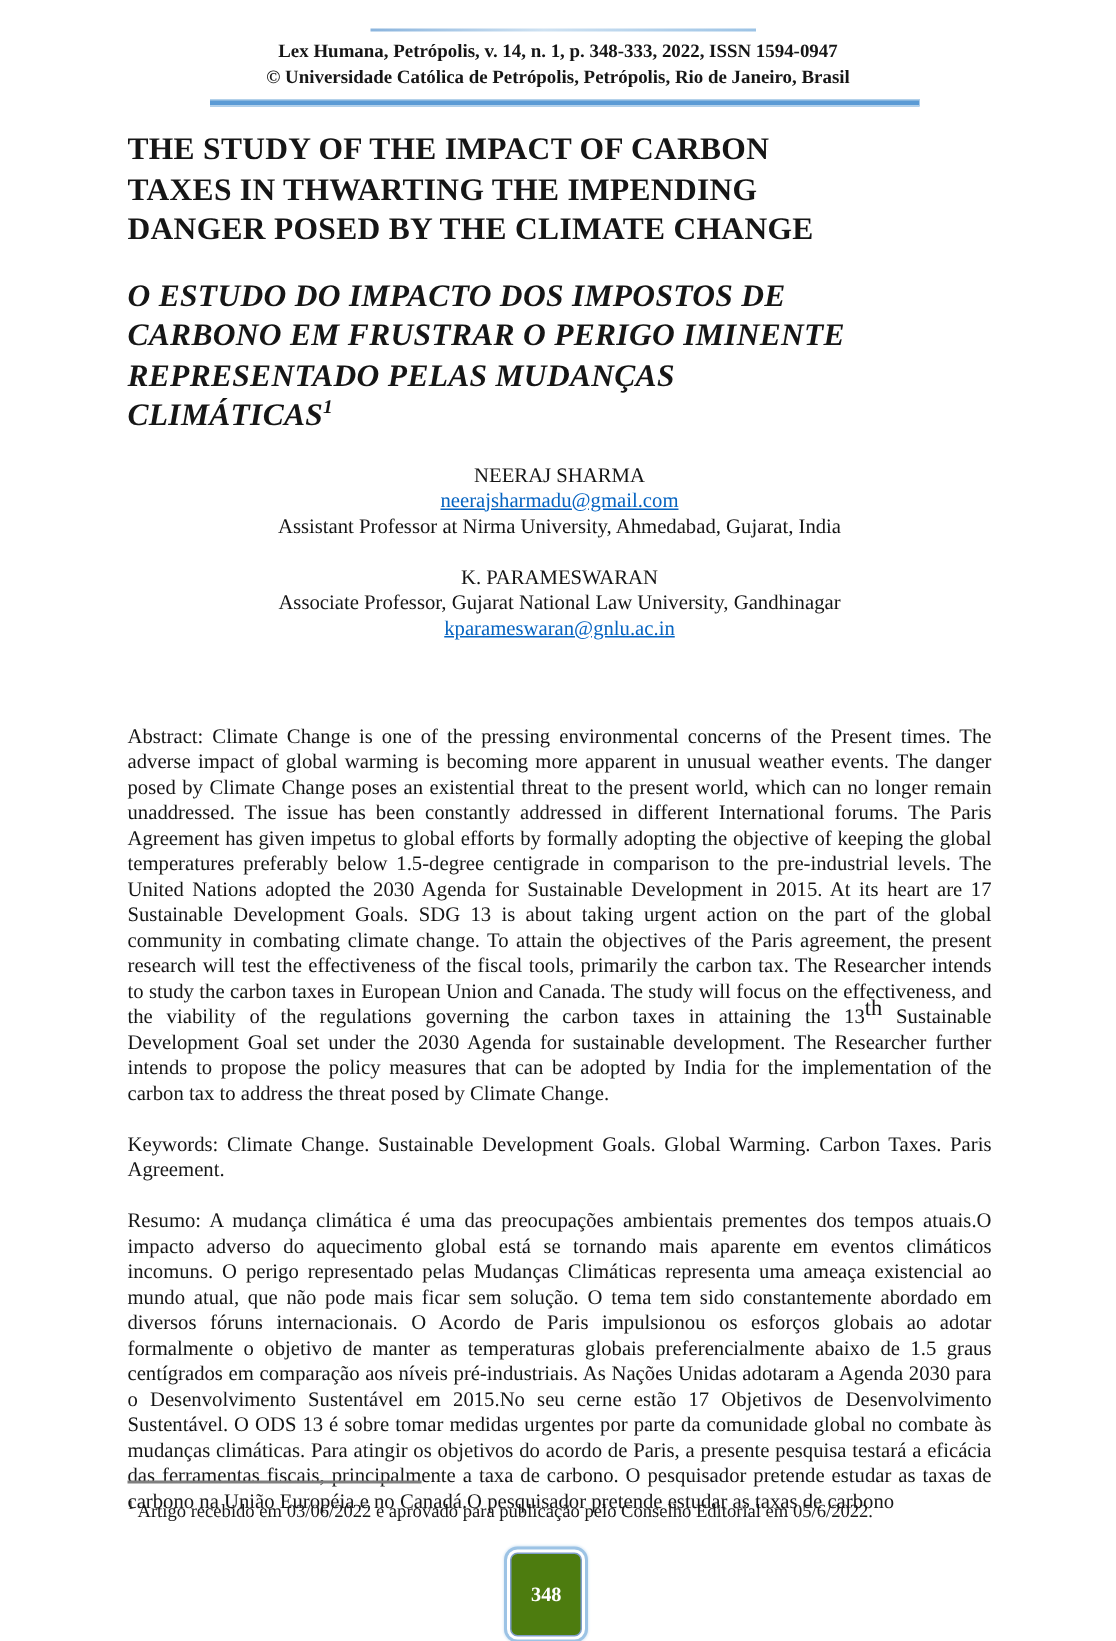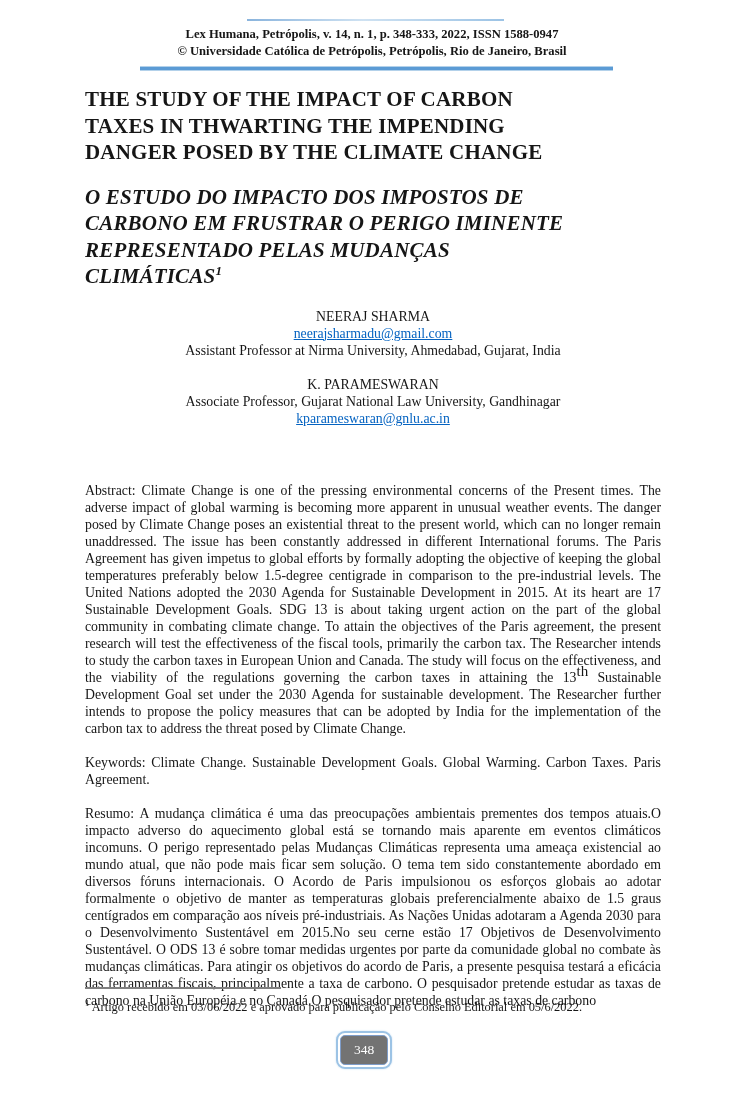--- a/index.html
+++ b/index.html
@@ -89,40 +89,40 @@
   }
   .badge-outer {
     border: 2px solid #9cc3e5;
     border-radius: 9px;
     background: #ffffff;
     padding: 2px;
     display: inline-block;
     box-shadow: 0 0 2px #c6ddf0;
   }
   .badge-inner {
-    background: #737373;
+    background: #4d7c0f;
     border: 1px solid #7f9dc9;
     border-radius: 5px;
     color: #ffffff;
-    font-weight: normal;
+    font-weight: bold;
     font-size: 13.5px;
     line-height: 18px;
-    padding: 5px 13px;
+    padding: 18px 13px;
     text-align: center;
   }
 </style>
 </head>
 <body>
 
 <div class="page">
 
   <div class="thin-rule"></div>
 
   <div class="journal-header">
-    <div>Lex Humana, Petrópolis, v. 14, n. 1, p. 348-333, 2022, ISSN 1588-0947</div>
+    <div>Lex Humana, Petrópolis, v. 14, n. 1, p. 348-333, 2022, ISSN 1594-0947</div>
     <div>© Universidade Católica de Petrópolis, Petrópolis, Rio de Janeiro, Brasil</div>
   </div>
 
   <div class="thick-rule"></div>
 
   <div class="content">
 
     <h1 class="title">THE STUDY OF THE IMPACT OF CARBON
 TAXES IN THWARTING THE IMPENDING
 DANGER POSED BY THE CLIMATE CHANGE</h1>

